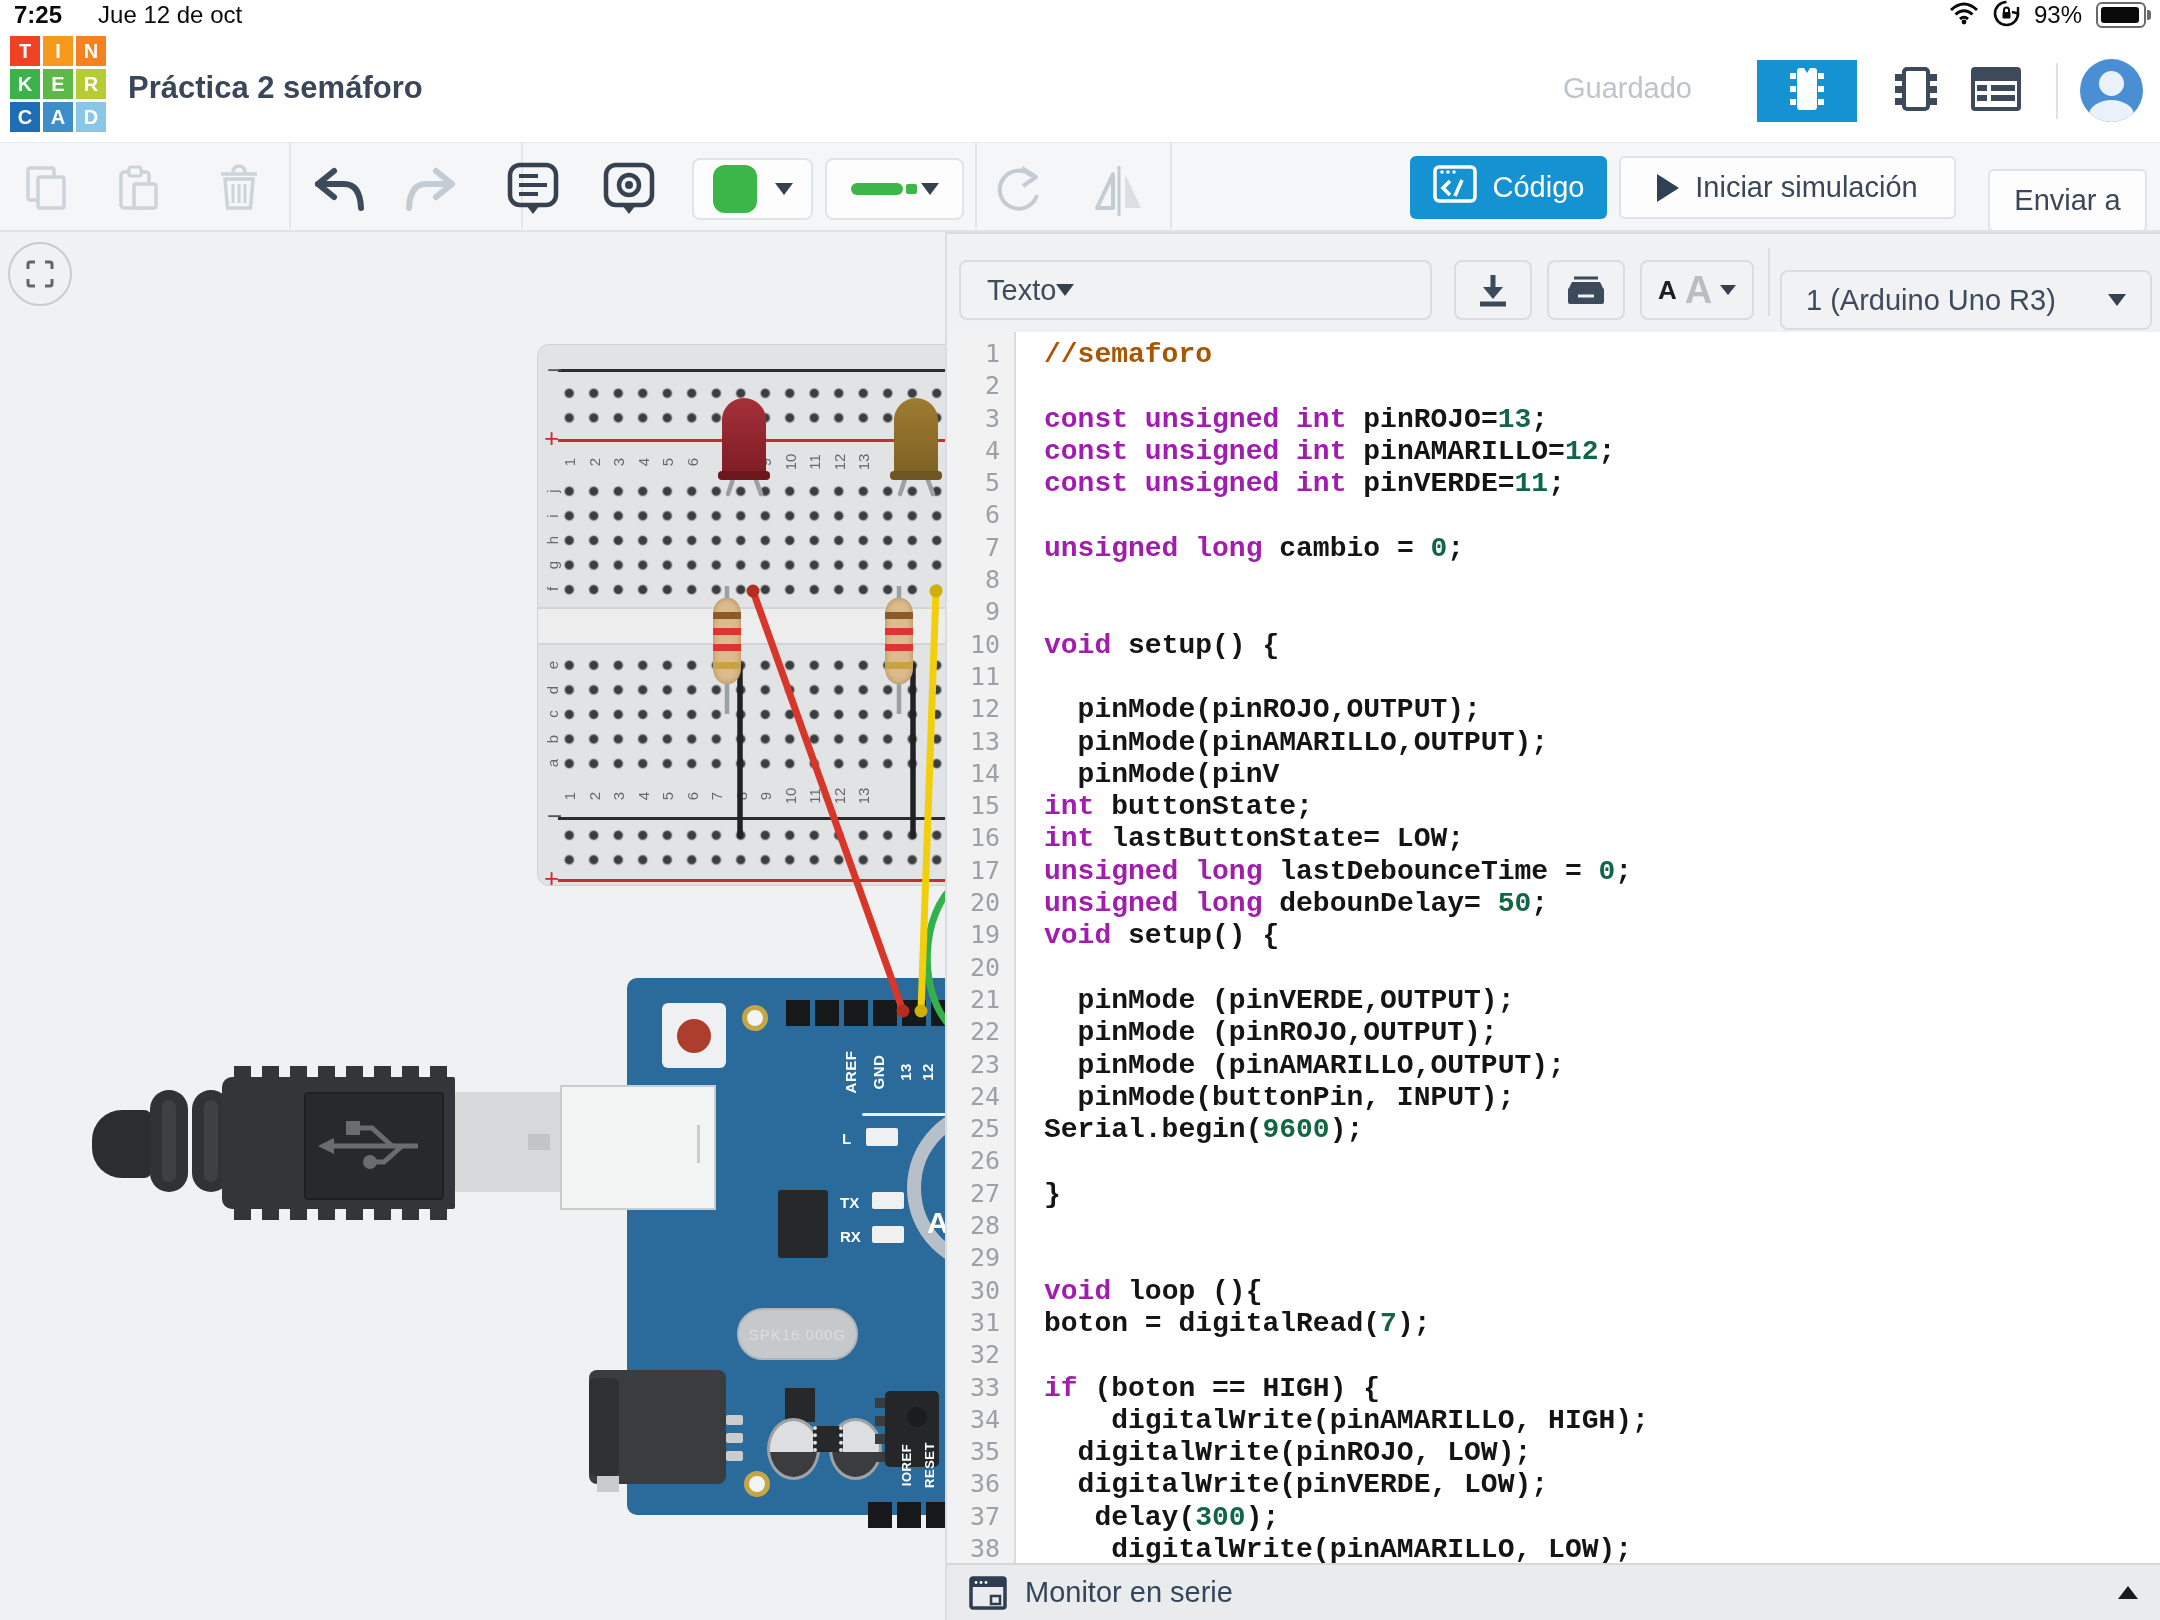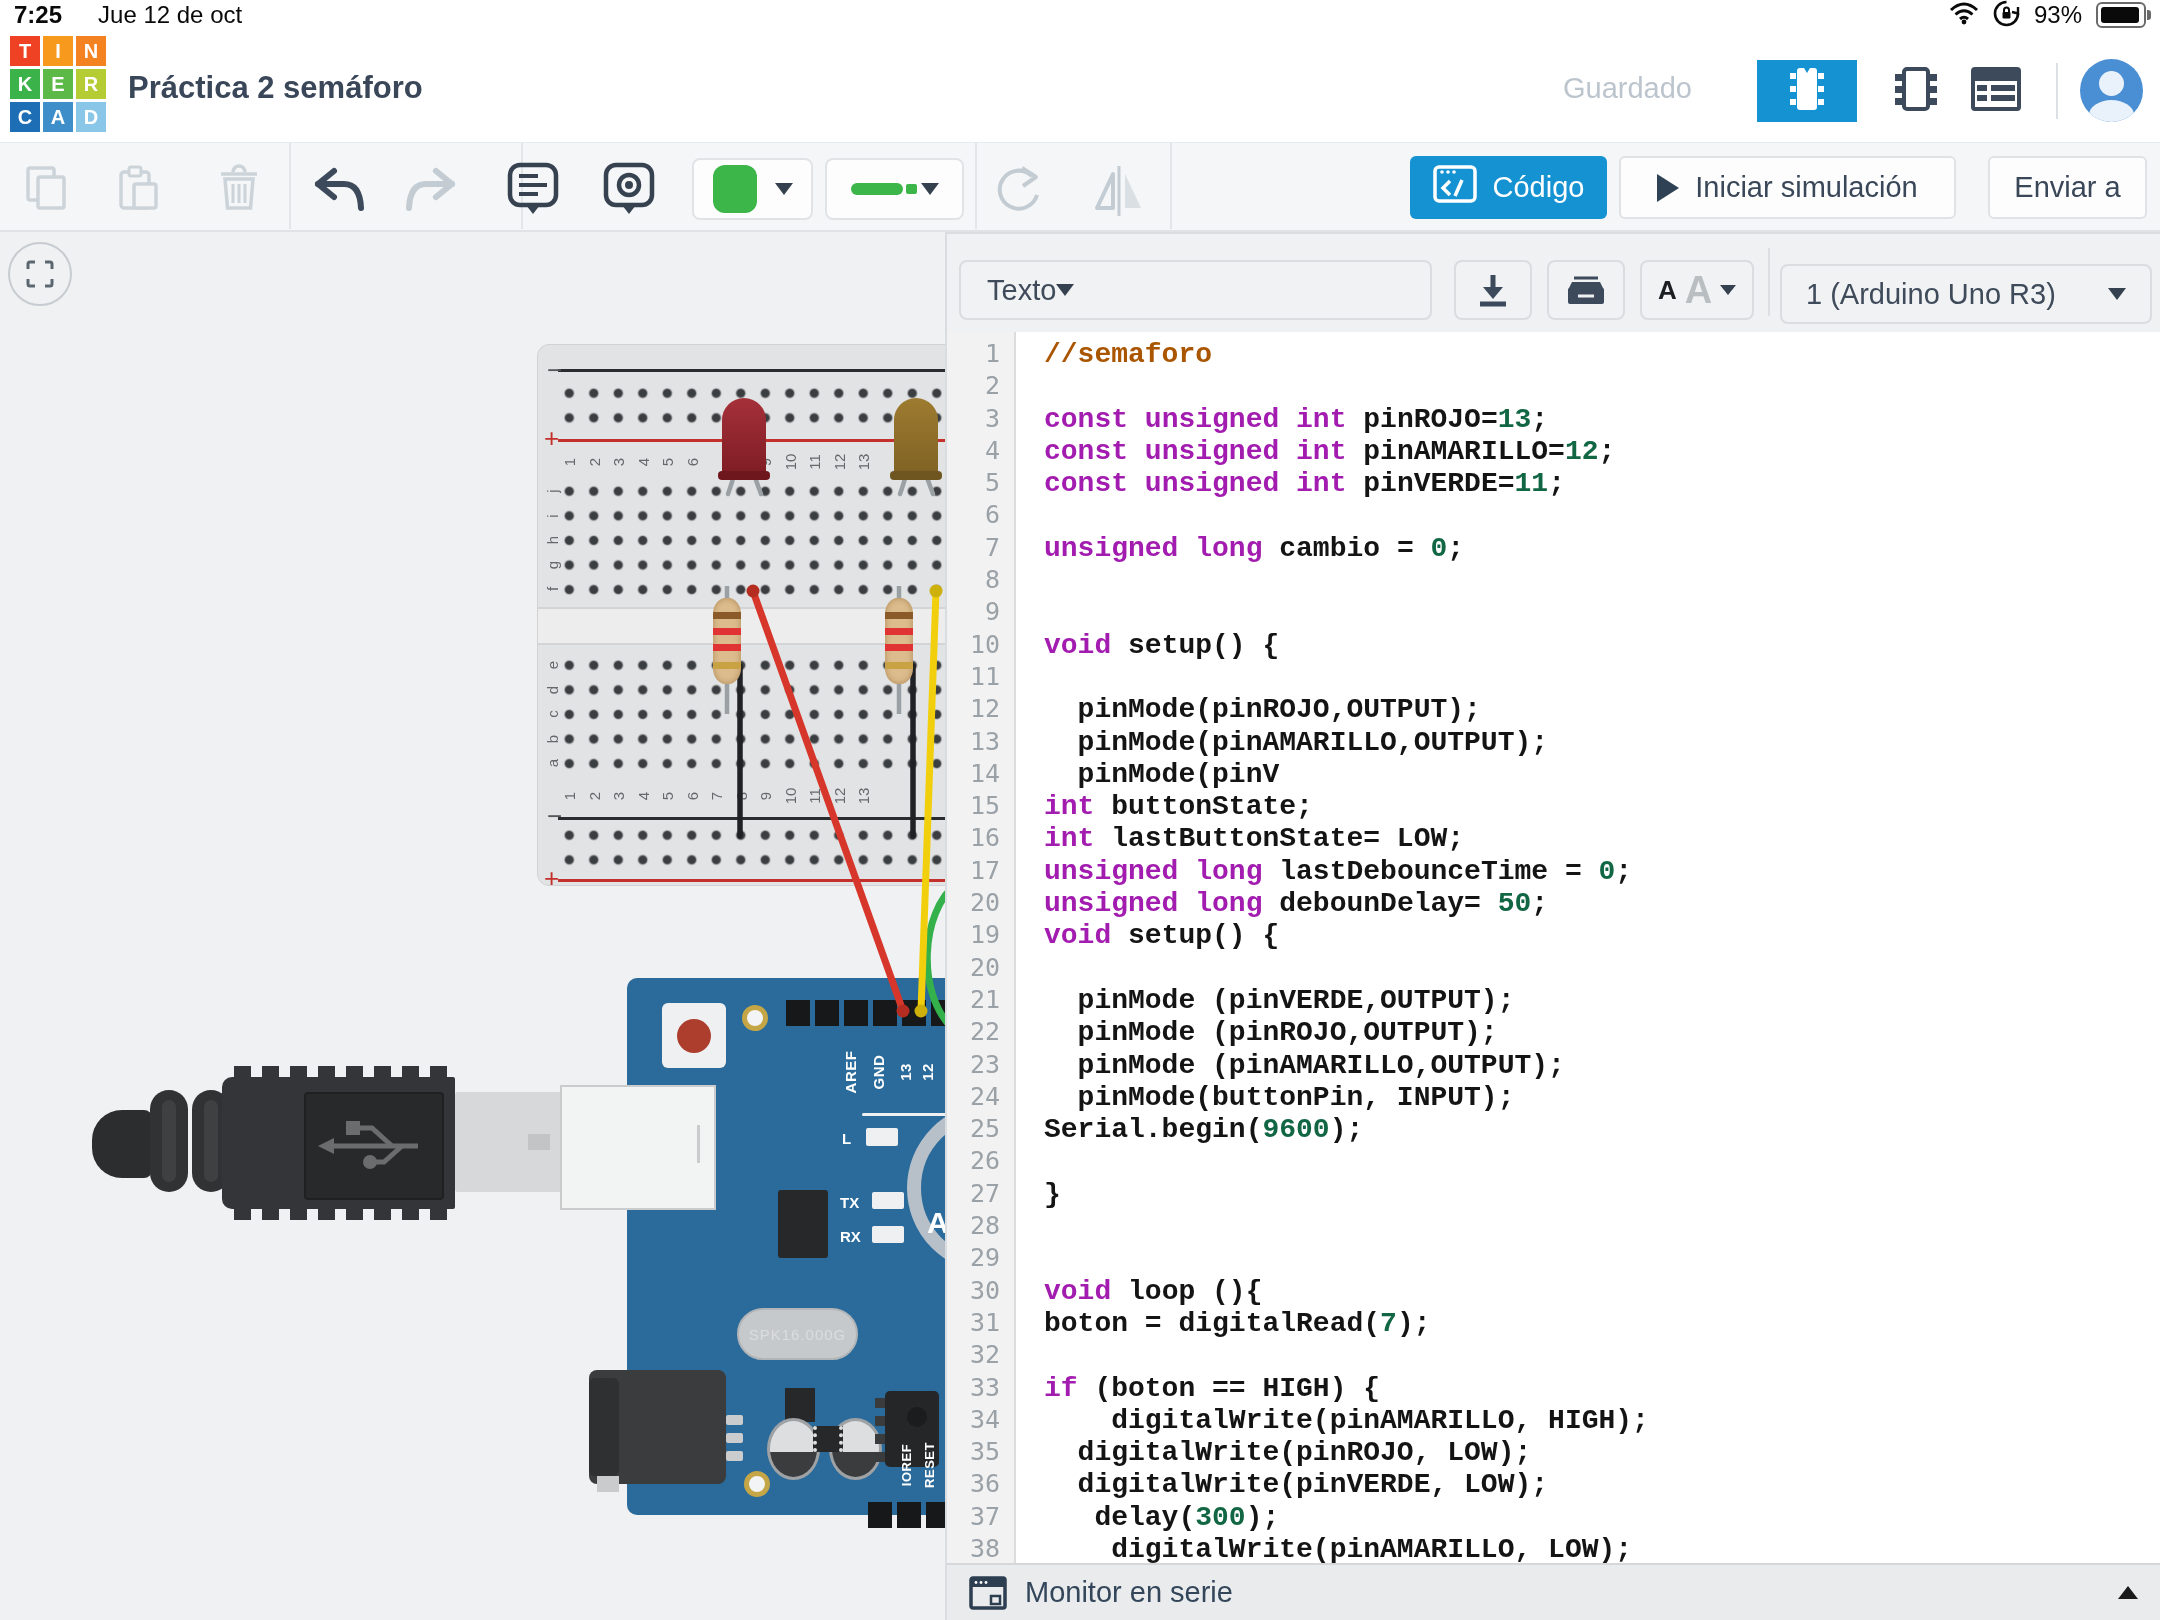--- a/index.html
+++ b/index.html
@@ -261,21 +261,21 @@
             <circle cx="21" cy="7" r="1.8" fill="#fff"></circle>
             <path d="M17 16 l-7 7 l7 7" fill="none" stroke="#fff" stroke-width="3.5"></path>
             <line x1="29" y1="15" x2="22" y2="31" stroke="#fff" stroke-width="3.5"></line>
           </svg></span>
       <span>Código</span>
     </div>
     <div class="btn light" style="left:1619px;top:13px;width:337px;">
       <span class="play"></span>
       <span>Iniciar simulación</span>
     </div>
-    <div class="btn light" style="left:1988px;top:13px;width:159px;">
+    <div class="btn light" style="left:1988px;top:26px;width:159px;">
       <span>Enviar a</span>
     </div>
   </div>
 
   <div class="abs canvas"></div>
 
   <div class="abs fit-btn">
     <svg width="28" height="28" viewBox="0 0 28 28">
         <path d="M2 9 V4 a2 2 0 0 1 2-2 H9 M19 2 h5 a2 2 0 0 1 2 2 v5 M26 19 v5 a2 2 0 0 1 -2 2 h-5 M9 26 H4 a2 2 0 0 1 -2-2 v-5" fill="none" stroke="#5b6770" stroke-width="3"></path>
       </svg>
@@ -471,21 +471,21 @@
             <line x1="12" y1="24" x2="28" y2="24" stroke="#eff1f2" stroke-width="3"></line>
             <line x1="8" y1="6" x2="32" y2="6" stroke="#3d4a5c" stroke-width="3"></line>
           </svg>
       </div>
       <div class="pbox" style="left:693px;top:26px;width:114px;justify-content:center;gap:8px;">
         <span style="font-size:26px;font-weight:700;color:#1c1f22;">A</span>
         <span style="font-size:38px;font-weight:700;color:#b9bec3;">A</span>
         <span class="caret" style="border-top-width:10px;border-left-width:8px;border-right-width:8px;"></span>
       </div>
       <div class="pdiv" style="left:821px;"></div>
-      <div class="pbox" style="left:833px;top:30px;width:372px;padding:0 24px;justify-content:space-between;">
+      <div class="pbox" style="left:833px;top:36px;width:372px;padding:0 24px;justify-content:space-between;">
         <span class="lab">1 (Arduino Uno R3)</span>
         <span class="caret"></span>
       </div>
     </div>
     <div class="code-area">
       <div class="gutter-bg"></div>
       <div class="code-lines">
           <div class="code-line">
             <span class="ln">1</span>
             <pre class="code-text"><span class="tok-cm">//semaforo</span></pre>

